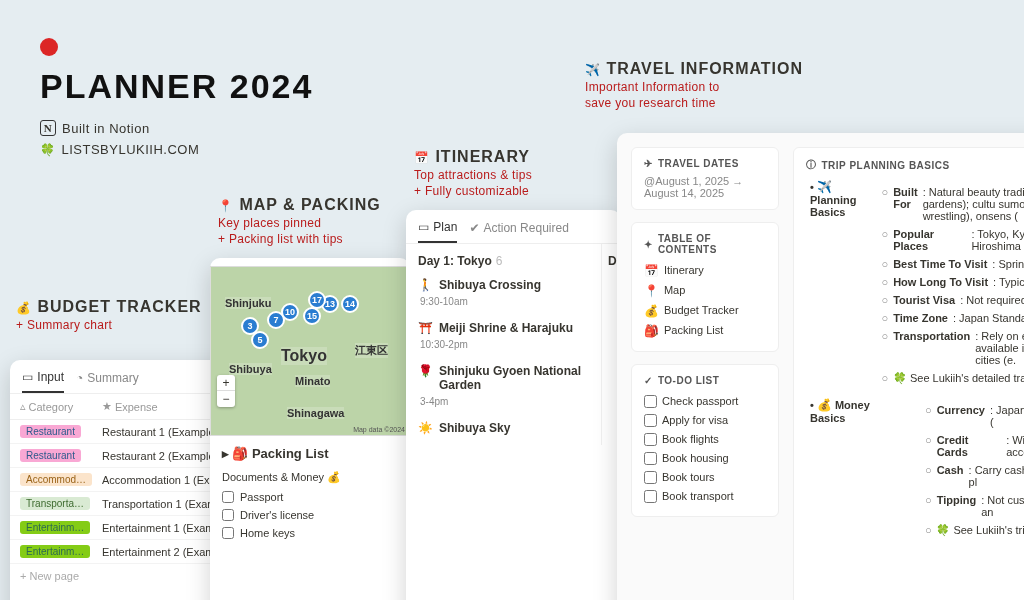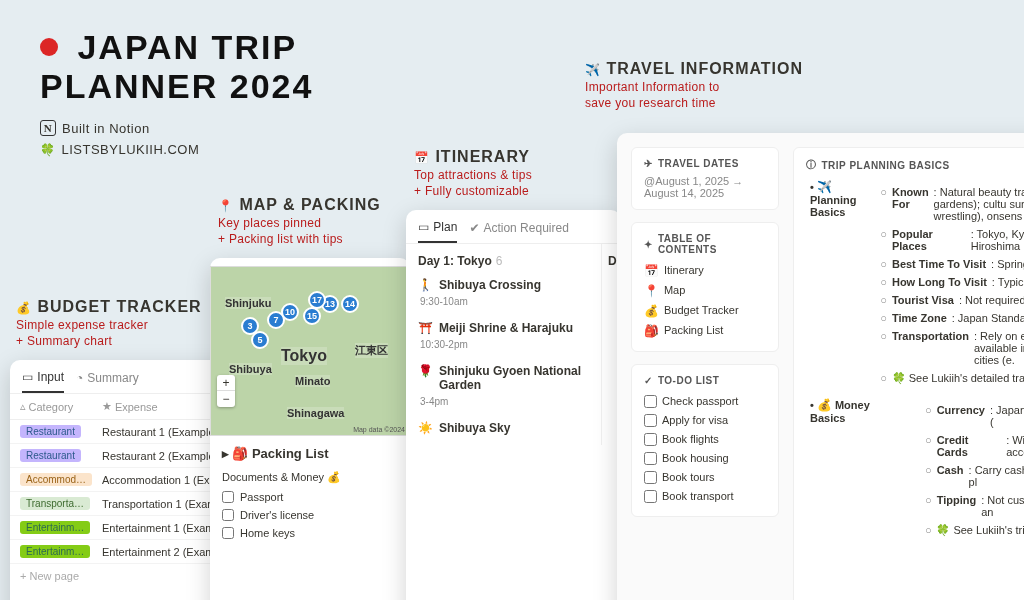--- a/index.html
+++ b/index.html
@@ -79,21 +79,21 @@
 
 .budget-card { left: 10px; top: 360px; width: 245px; height: 280px; }
 .tabs { display: flex; gap: 12px; padding: 10px 12px 0 12px; font-size: 12px; border-bottom: 1px solid #eee; }
 .tab { display: flex; gap: 4px; align-items: center; padding-bottom: 7px; color: #888; }
 .tab.active { color: #333; border-bottom: 2px solid #333; font-weight: 500; }
 .table-header { display: flex; font-size: 11px; color: #999; padding: 6px 10px; border-bottom: 1px solid #eee; }
 .table-header .col1 { width: 82px; display:flex; gap:3px; align-items:center; }
 .table-header .col2 { flex: 1; display:flex; gap:3px; align-items:center; }
 .table-row { display: flex; font-size: 11px; padding: 5px 10px; border-bottom: 1px solid #f3f3f3; align-items: center; }
 .tag { display: inline-block; padding: 1px 6px; border-radius: 3px; font-size: 10px; }
-.tag-rest { background: #c4b5fd; color: #2d5a8c; }
+.tag-rest { background: #f9a8d4; color: #2d5a8c; }
 .tag-accom { background: #fbe4cb; color: #9a6318; }
 .tag-trans { background: #d9ead3; color: #3d6b2f; }
 .tag-ent { background: #84cc16; color: #2d6a4f; }
 .table-row .col1 { width: 82px; overflow: hidden; text-overflow: ellipsis; white-space: nowrap; }
 .table-row .col2 { flex: 1; overflow: hidden; text-overflow: ellipsis; white-space: nowrap; }
 .new-page { font-size: 11px; color: #aaa; padding: 6px 10px; }
 
 .map-card { left: 210px; top: 258px; width: 200px; height: 380px; }
 .map-img {
   width: 100%;
@@ -168,39 +168,38 @@
 .basics-list > li > .bullet::before { content: "• "; font-weight: bold; }
 .basics-group { font-weight: 600; }
 .emoji { font-size: 12px; }
 </style>
 </head>
 <body>
 
 <div class="header">
   <h1>
     <span class="flag-dot"></span>
-    <span>JAPAN TRIP</span><br>
+    <br>
     <span>PLANNER 2024</span>
   </h1>
   <div class="meta">
     <div class="meta-row">
       <span class="notion-icon">N</span>
       <span>Built in Notion</span>
     </div>
     <div class="meta-row">
       <span class="emoji">🍀</span>
       <span>LISTSBYLUKIIH.COM</span>
     </div>
   </div>
 </div>
 
 <div class="section-label" style="left:16px; top:298px;">
   <span class="emoji">💰</span>
   <span>BUDGET TRACKER</span>
-  <div class="section-sub">Simple expense tracker</div>
   <div class="section-sub">+ Summary chart</div>
 </div>
 
 <div class="card budget-card">
   <div class="tabs">
     <div class="tab active">
       <span>▭</span>
       <span>Input</span>
     </div>
     <div class="tab">
@@ -430,21 +429,21 @@
   <div class="mini-right">
     <div class="mini-card" style="height:100%;">
       <div class="mini-card-title">
           <span>ⓘ</span>
           <span>TRIP PLANNING BASICS</span>
         </div>
       <ul class="basics-list">
         <li>
             <span class="bullet basics-group"><span class="emoji">✈️</span> <span>Planning Basics</span></span>
           <ul id="basics-g1">
-              <li><b>Known For</b>: Natural beauty traditional gardens); cultu sumo wrestling), onsens (</li>
+              <li><b>Built For</b>: Natural beauty traditional gardens); cultu sumo wrestling), onsens (</li>
               <li><b>Popular Places</b>: Tokyo, Ky Hiroshima</li>
               <li><b>Best Time To Visit</b>: Spring</li>
               <li><b>How Long To Visit</b>: Typica</li>
               <li><b>Tourist Visa</b>: Not required</li>
               <li><b>Time Zone</b>: Japan Standa</li>
               <li><b>Transportation</b>: Rely on ef available in major cities (e.</li>
               <li>🍀 See Lukiih's detailed tra</li>
             </ul>
         </li>
         <li style="margin-top:6px;">

